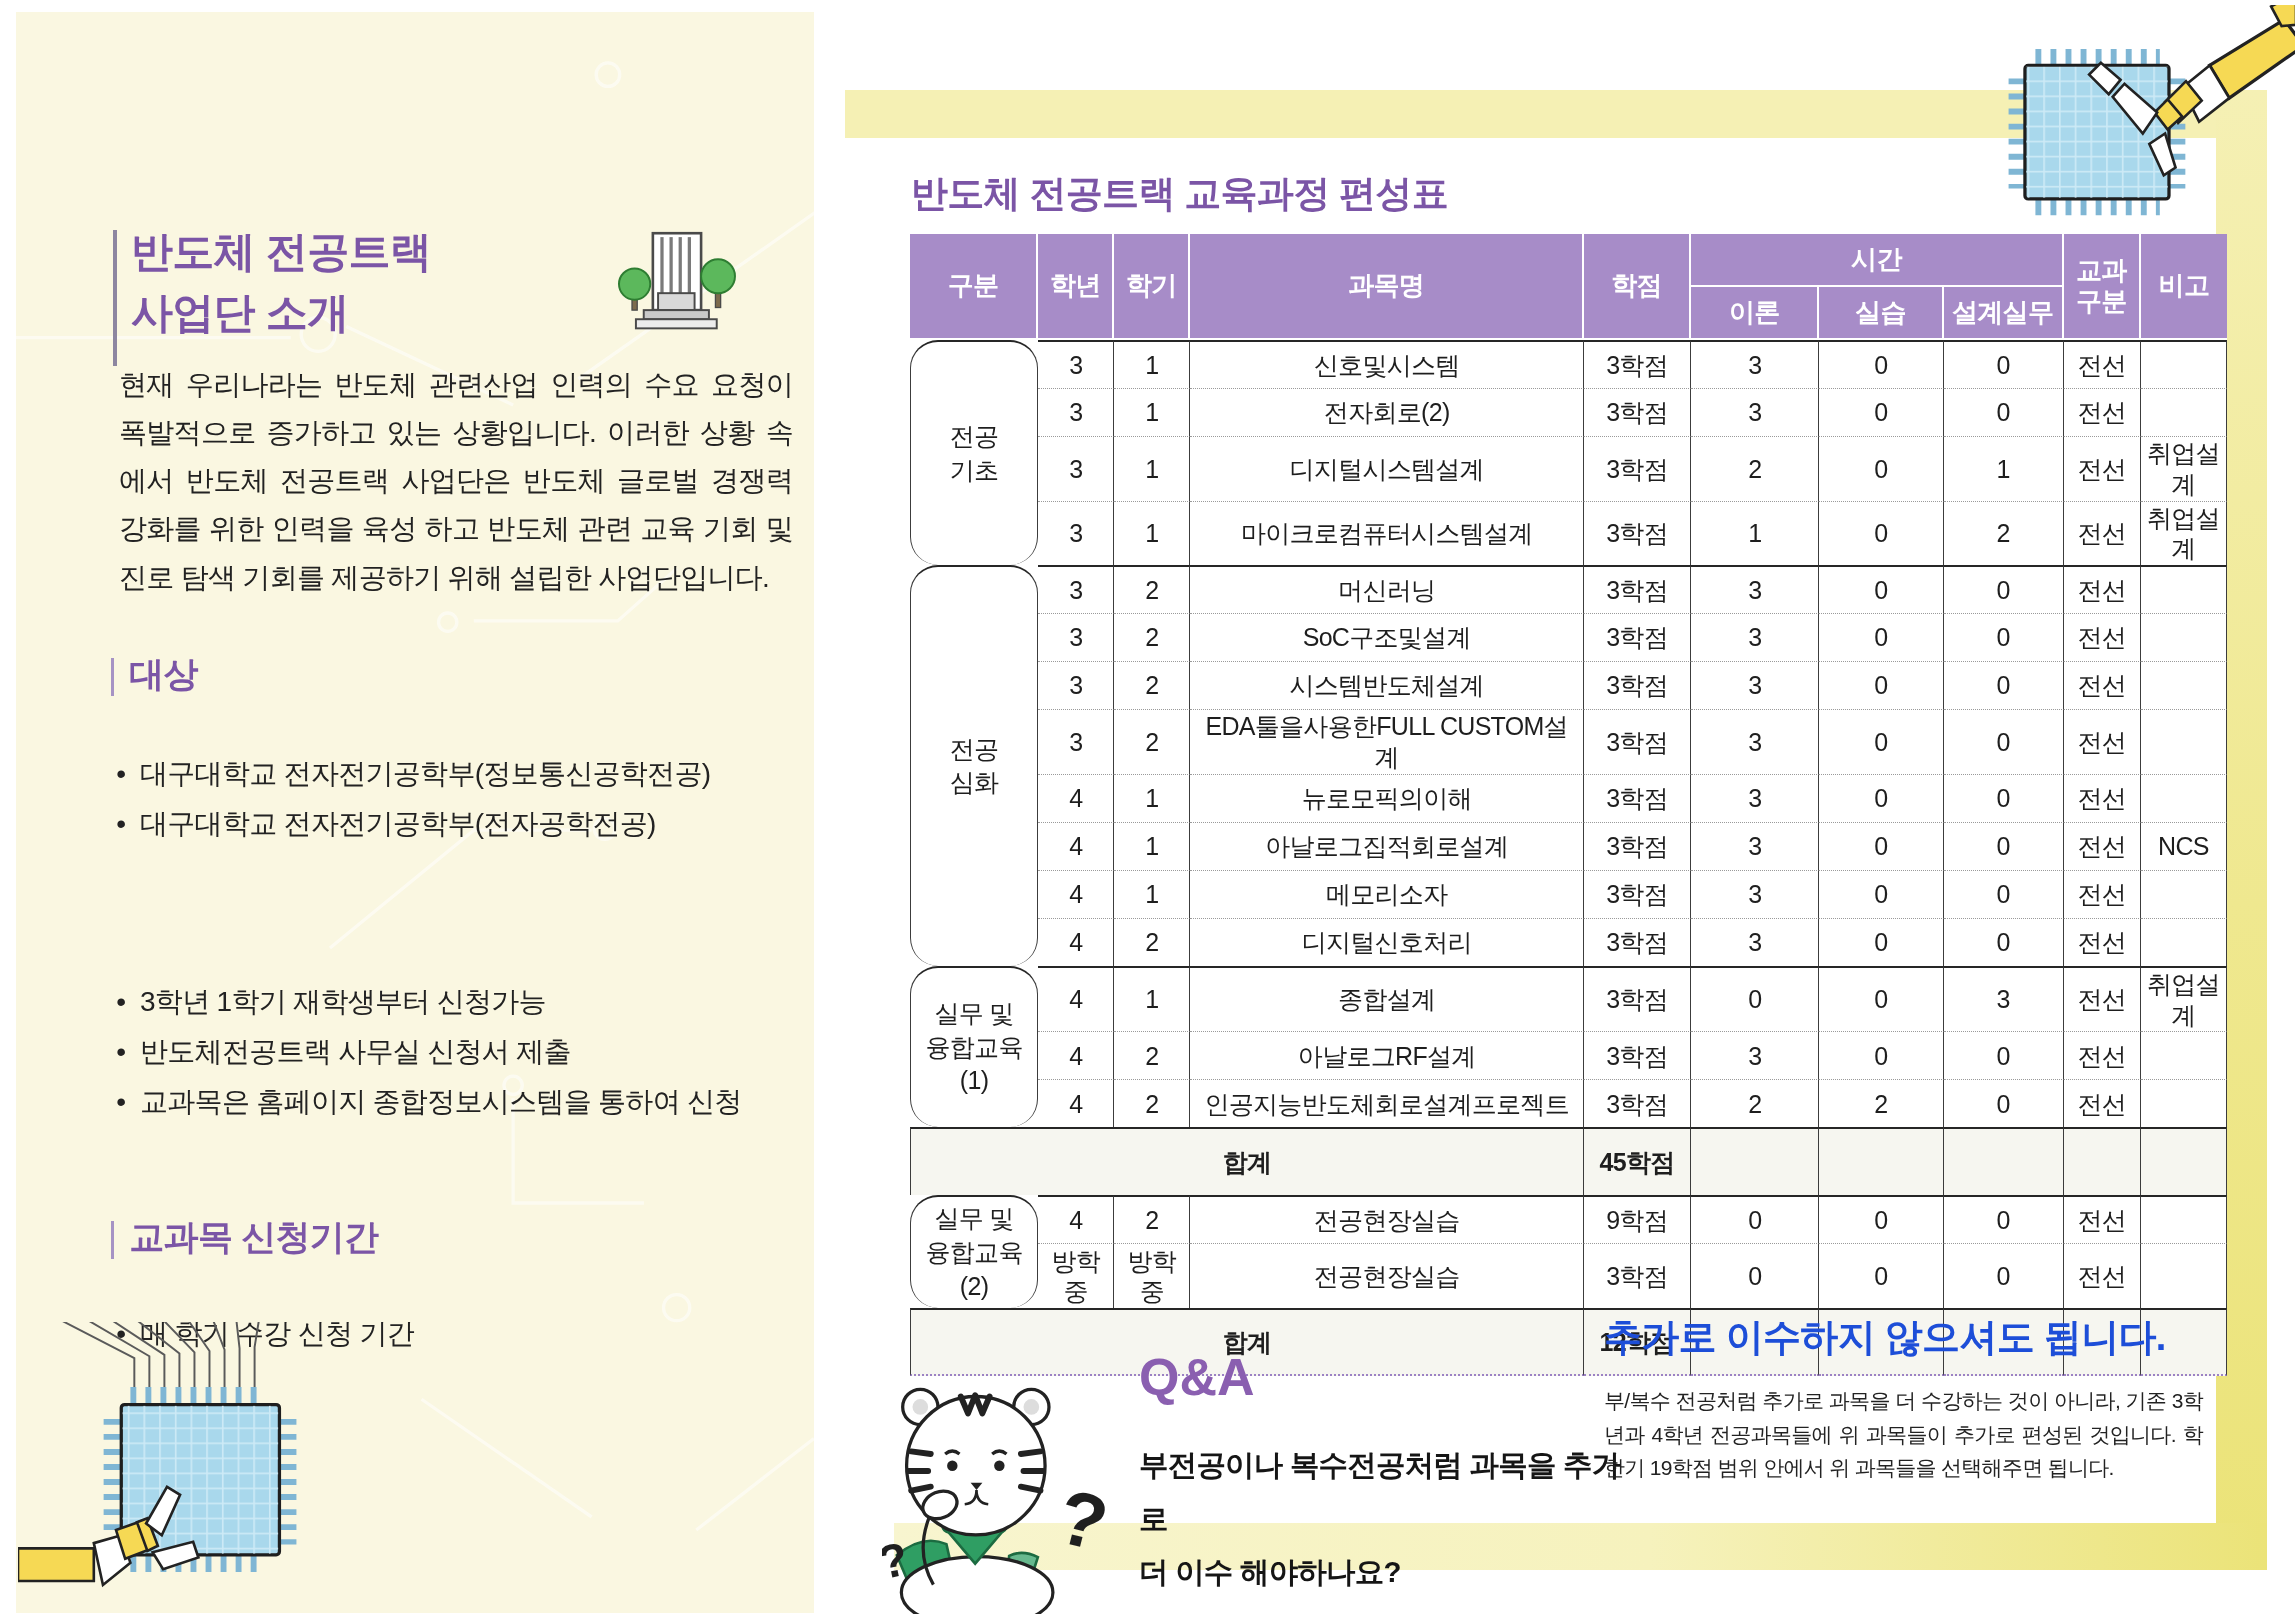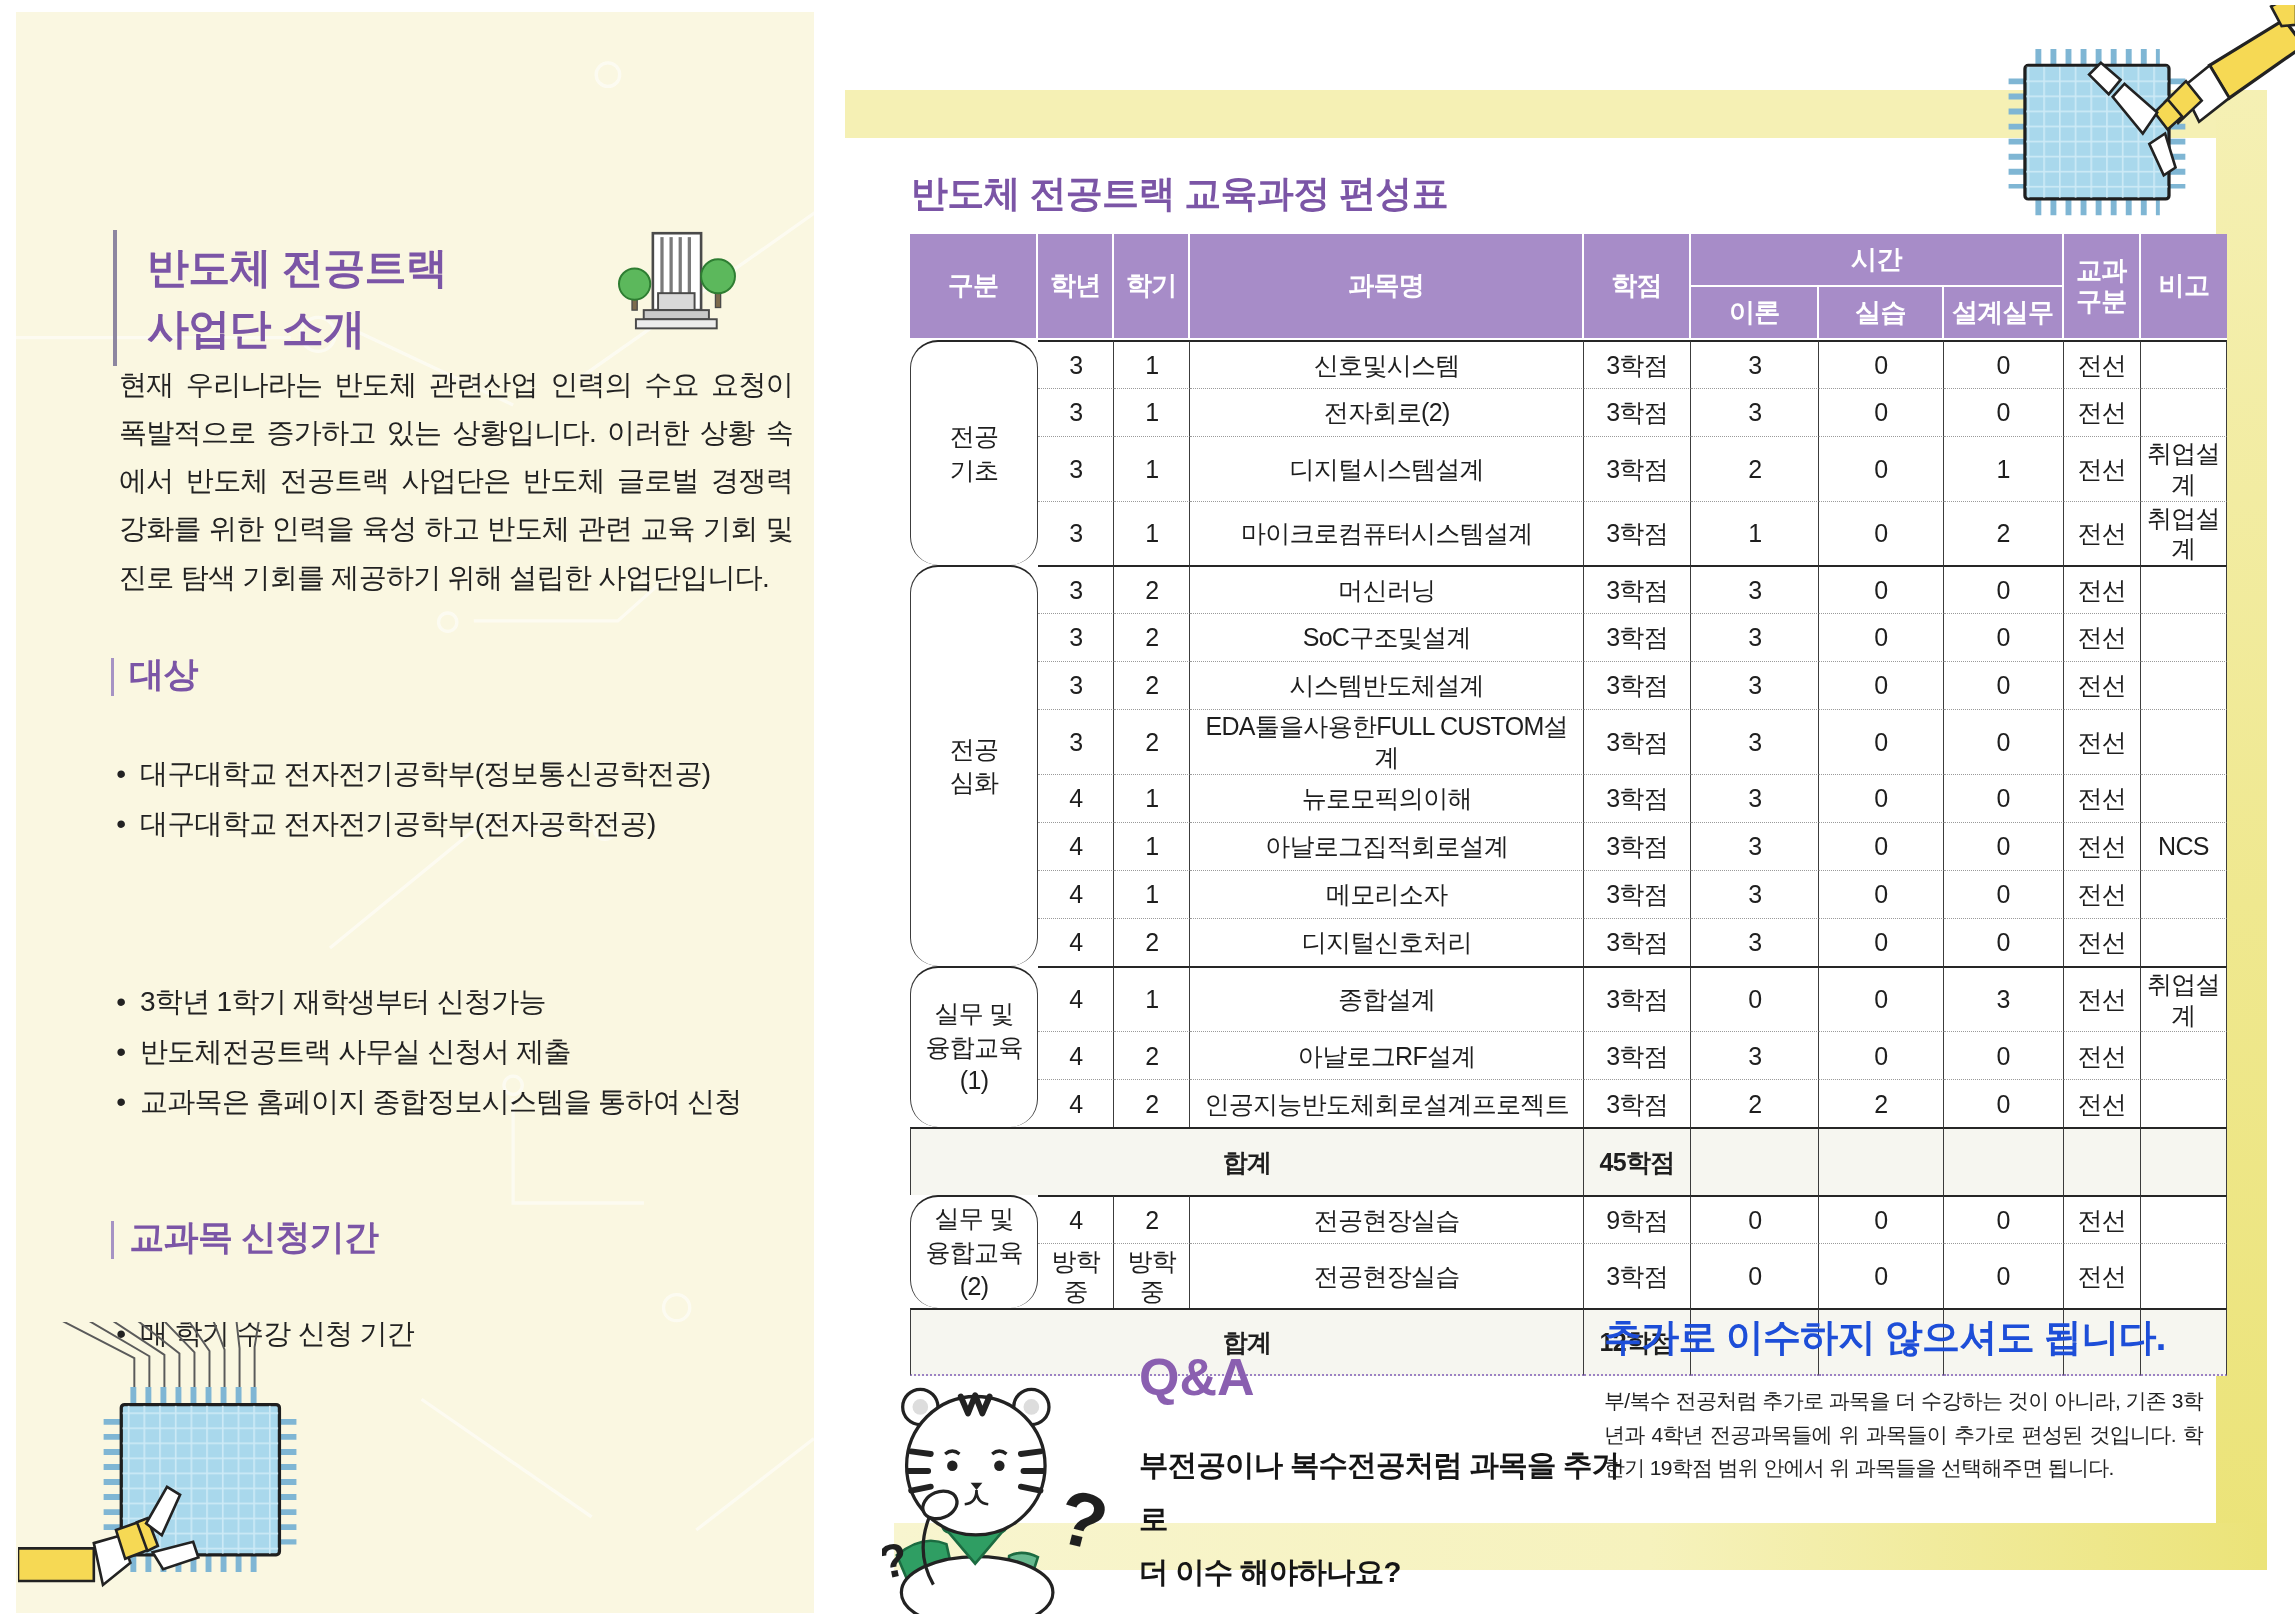--- a/index.html
+++ b/index.html
@@ -7,21 +7,21 @@
   body{width:2295px;height:1623px;background:#ffffff;
        font-family:"Liberation Sans","DejaVu Sans",sans-serif;color:#1f1f1f;}
   #page{position:relative;width:2295px;height:1623px;overflow:hidden;}
   .preline{white-space:pre-line;}
 
   
   .panel-left{position:absolute;left:16.4px;top:11.8px;width:798px;height:1601px;background:#faf7e1;}
   .doodles{position:absolute;left:16.4px;top:11.8px;width:798px;height:1601px;pointer-events:none;}
 
   .title-bar{position:absolute;left:113px;top:230px;width:3.9px;height:136px;background:#8d86a0;}
-  .intro-title{position:absolute;left:130px;top:221px;margin:17px;font-size:42px;line-height:1.45;
+  .intro-title{position:absolute;left:130px;top:221px;margin:1px;font-size:42px;line-height:1.45;
                font-weight:700;color:#7b55a6;letter-spacing:-0.7px;}
   .building{position:absolute;left:612px;top:228px;}
   .intro-body{position:absolute;left:119px;top:361px;width:674px;margin:0;font-size:28px;
               line-height:1.72;text-align:justify;color:#222;letter-spacing:-0.7px;}
 
   .section{position:absolute;left:111px;width:681px;}
   .sec-head{position:relative;}
   .tick{position:absolute;left:0;top:6.5px;width:3.3px;height:38px;background:#a693c4;}
   .sec-head h2{margin:0 0 0 18.3px;font-size:35px;font-weight:700;color:#7b55a6;letter-spacing:-0.7px;}
   .bullets{list-style:none;margin:0;padding:0;font-size:28px;color:#222;letter-spacing:-0.7px;}

